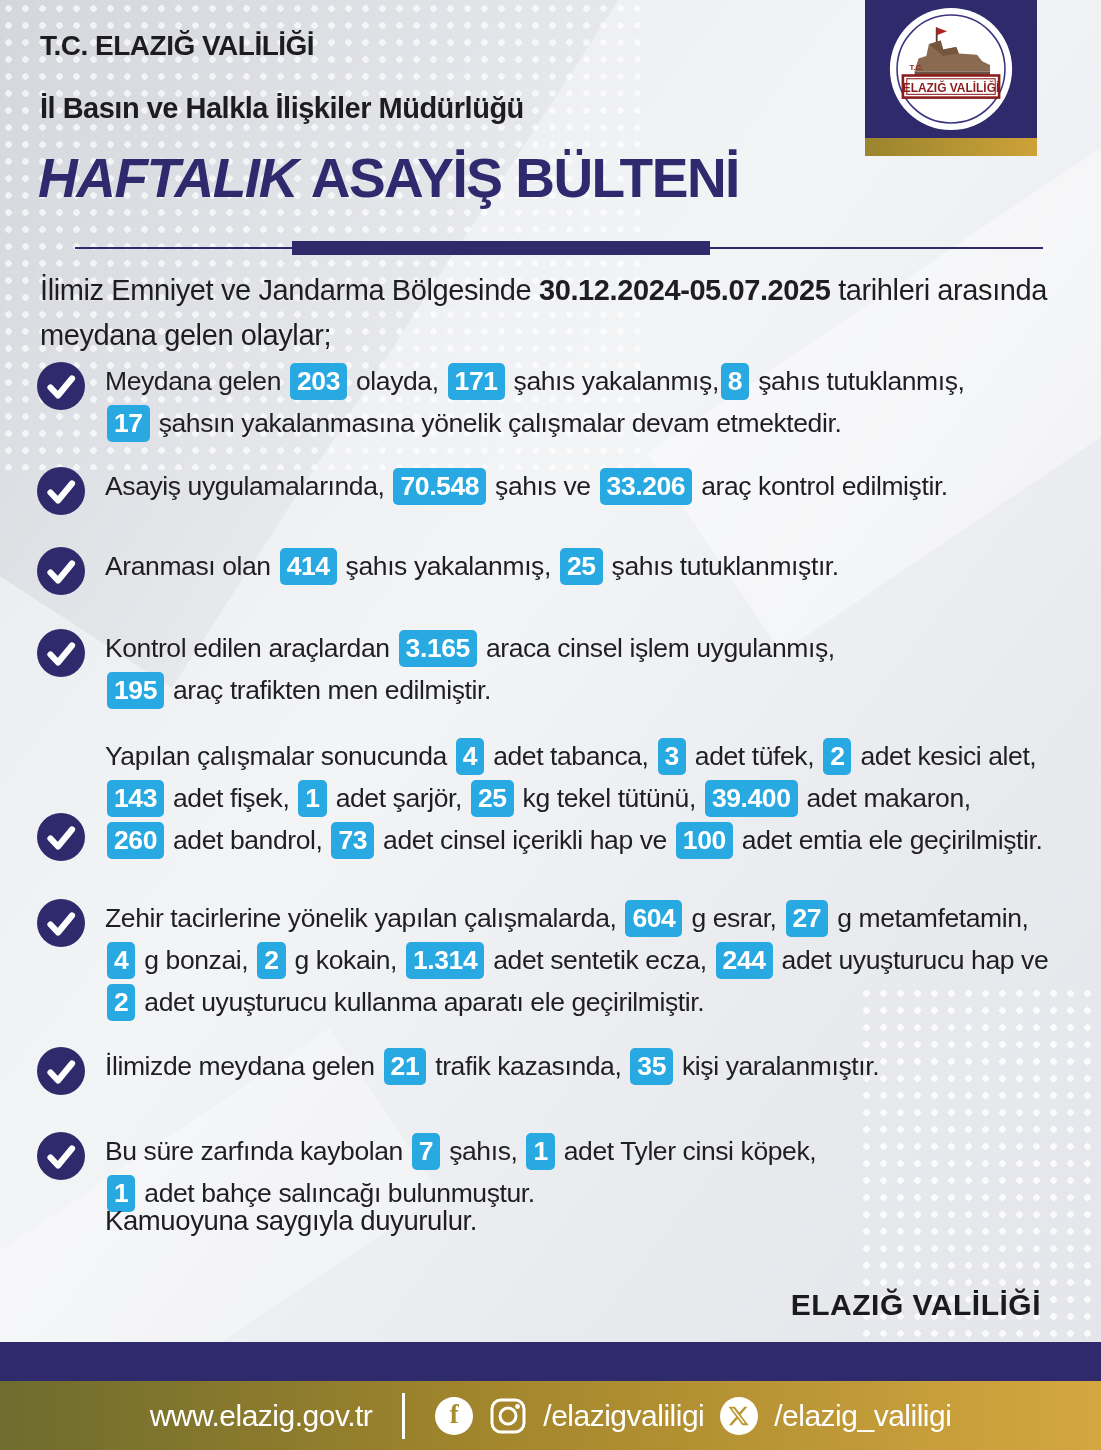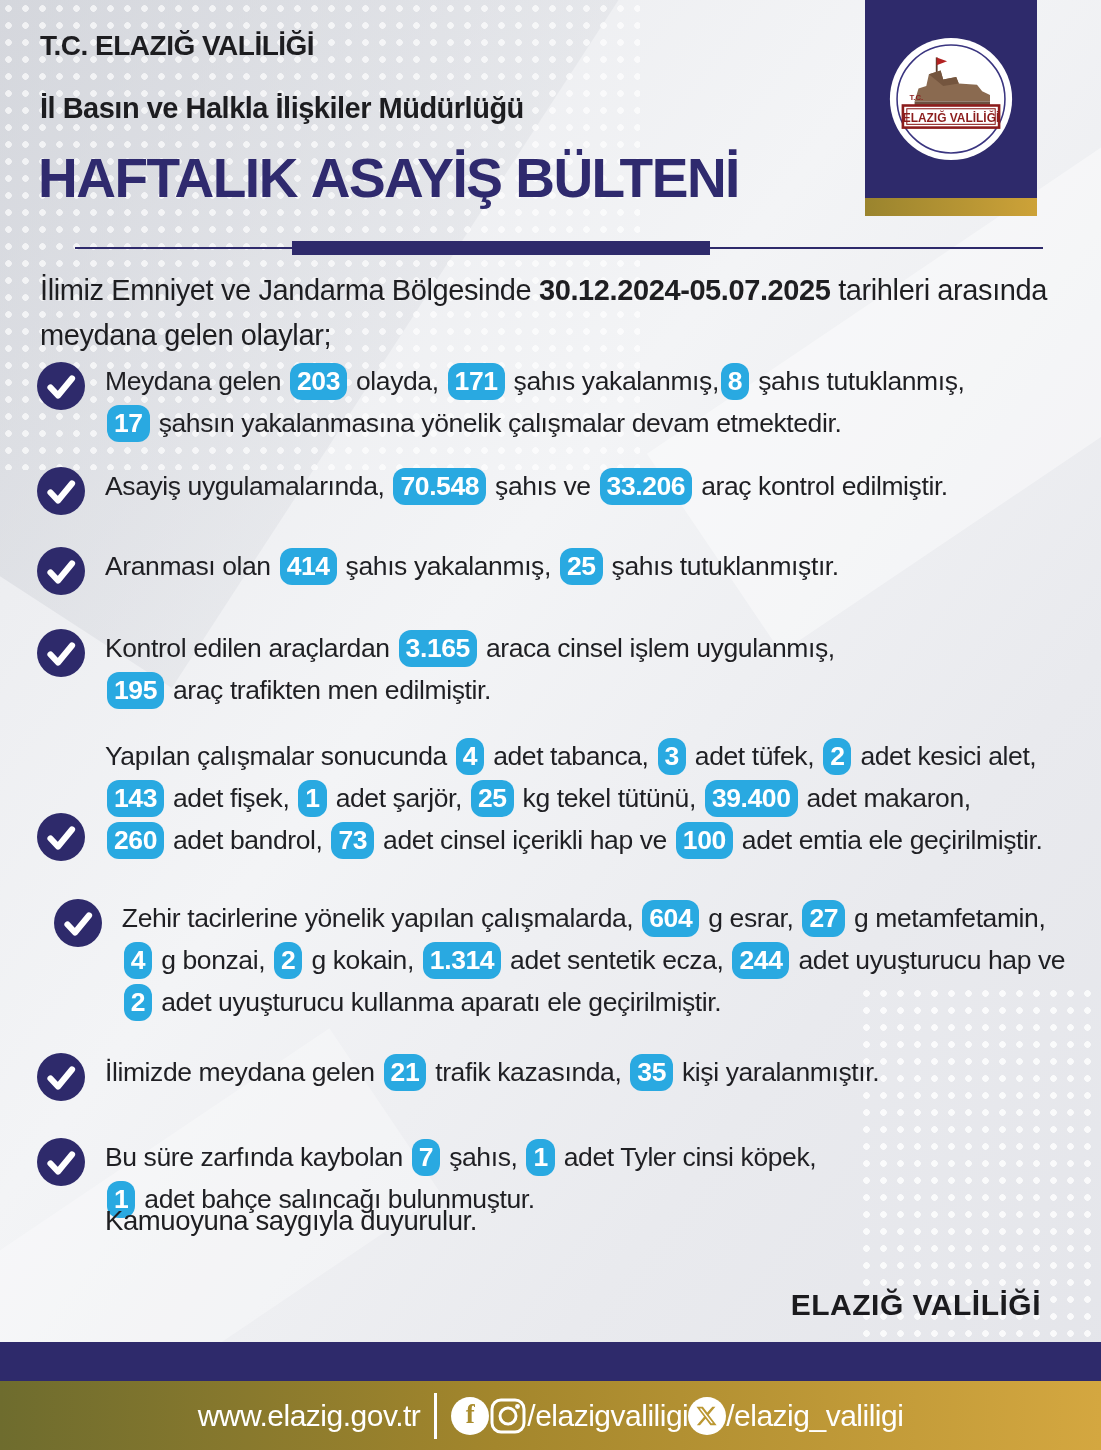--- a/index.html
+++ b/index.html
@@ -20,62 +20,62 @@
   .dots { position:absolute; pointer-events:none;
     background-image:radial-gradient(circle, rgba(255,255,255,.9) 3px, rgba(255,255,255,0) 3.6px);
     background-size:17px 17px; opacity:.75; }
   .dots.d1 { left:0; top:0; width:640px; height:470px; }
   .dots.d2 { left:858px; top:985px; width:243px; height:360px; opacity:.9; }
 
   
   .org   { position:absolute; left:40px; top:30px;  font-size:28px; font-weight:700; color:#1d1d20; letter-spacing:-0.5px; }
   .dept  { position:absolute; left:40px; top:92px;  font-size:29px; font-weight:700; color:#1d1d20; letter-spacing:-0.5px; }
   .title { position:absolute; left:38px; top:146px; font-size:55px; color:#2f2a6e; letter-spacing:-1.5px; white-space:nowrap; }
-  .title .t-light { font-weight:600; }
+  .title .t-light { font-weight:600;font-style:italic; }
   .title .t-bold  { font-weight:800; }
 
   .logo-block { position:absolute; left:865px; top:0; width:172px; }
-  .logo-navy  { width:172px; height:198px; background:#2e2a6b; display:flex; align-items:center; justify-content:center; }
+  .logo-navy  { width:172px; height:138px; background:#2e2a6b; display:flex; align-items:center; justify-content:center; }
   .logo-gold  { width:172px; height:18px; background:linear-gradient(90deg,#9a842e,#cda238); }
   .logo-circle{ width:130px; height:130px; }
 
   
   .divider-thin  { position:absolute; left:75px; right:58px; top:247px; height:2px; background:#2e2a6b; }
   .divider-thick { position:absolute; left:292px; top:241px; width:418px; height:14px; background:#2e2a6b; }
 
   
   .intro { position:absolute; left:40px; top:268px; width:1030px;
     font-size:29px; line-height:45px; font-weight:500; color:#1e1e21; letter-spacing:-0.4px; }
   .intro b { font-weight:800; }
 
   
   .bullet-list { position:absolute; left:37px; top:360px; width:1045px; }
   .bullet { display:flex; align-items:flex-start; }
   .bullet .check { flex:0 0 48px; width:48px; height:48px; margin-top:2px; }
   .bullet .btext { margin-left:20px; font-size:26.5px; line-height:42px; font-weight:500;
     color:#1f1f23; letter-spacing:-0.4px; }
   .hl { display:inline-block; background:#29a9e1; color:#ffffff; font-weight:700;
-    padding:0 7px; margin:0 2px; line-height:37px; border-radius:12px; }
+    padding:0 7px; margin:0 2px; line-height:37px; border-radius:5px; }
   
   .bullet:nth-child(1){ margin-bottom:21px; }
   .bullet:nth-child(2){ margin-bottom:30px; }
   .bullet:nth-child(3){ margin-bottom:32px; }
   .bullet:nth-child(4){ margin-bottom:24px; }
   .bullet:nth-child(5){ margin-bottom:36px;align-items:flex-end; }
-  .bullet:nth-child(6){ margin-bottom:28px;justify-content:center; }
+  .bullet:nth-child(6){ margin-bottom:22px; }
   .bullet:nth-child(7){ margin-bottom:35px; }
 
   .closing   { position:absolute; left:105px; top:1205px; font-size:27.5px; font-weight:500; color:#1e1e21; letter-spacing:-0.4px;text-align:center; }
   .signature { position:absolute; right:60px; top:1288px; font-size:30px; font-weight:600; color:#1b1b1e; letter-spacing:0.5px; }
 
   
   .footer-navy { position:absolute; left:0; top:1342px; width:1101px; height:39px; background:#2e2a6b; }
   .footer-gold { position:absolute; left:0; top:1381px; width:1101px; height:69px;
     background:linear-gradient(90deg,#6e6c2e 0%, #a3862c 45%, #d4a740 100%);
-    display:flex; align-items:center; justify-content:center; color:#fff; }
+    display:flex; align-items:center; justify-content:center; gap:16px; color:#fff; }
   .footer-gold .site { font-size:30px; letter-spacing:-0.5px; margin-right:14px; }
   .footer-sep { width:3px; height:46px; background:#ffffff; margin-right:14px; }
   .soc-circle { width:38px; height:38px; border-radius:50%; background:#ffffff;
     display:flex; align-items:center; justify-content:center; }
   .soc-circle.fb span { color:#a98c2e; font-size:27px; font-weight:700; font-family:"Liberation Serif", serif; margin-top:-2px; }
   .soc-circle.xx svg { width:22px; height:22px; }
   .ig-icon svg { width:38px; height:38px; display:block; }
   .handle { font-size:30px; letter-spacing:-0.5px; }
 </style>
 </head>

